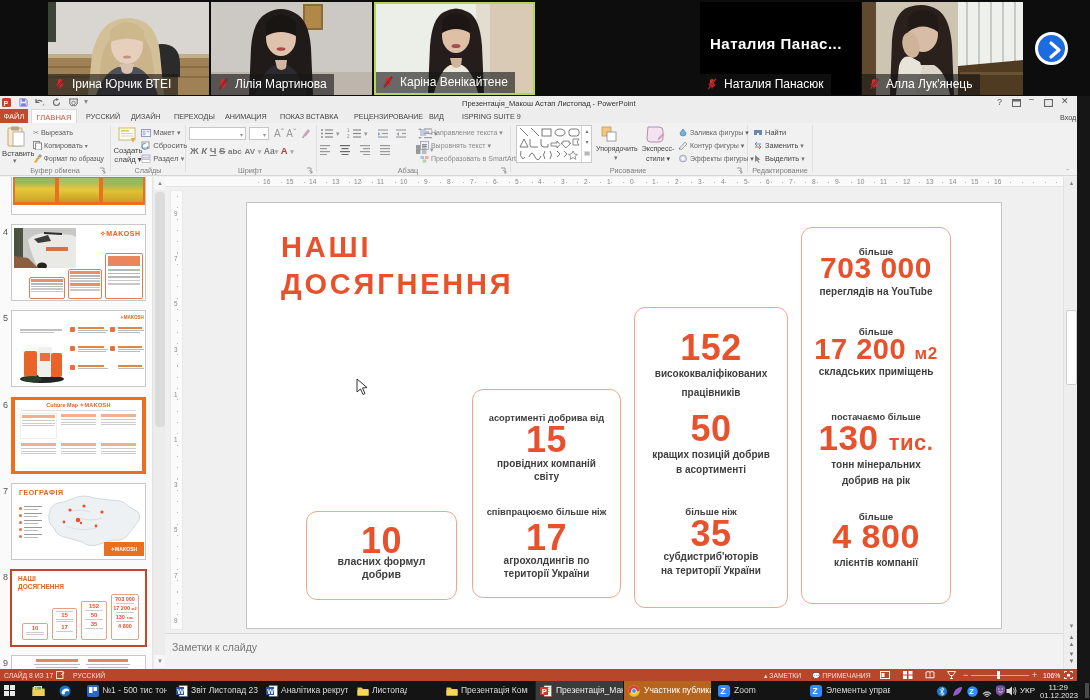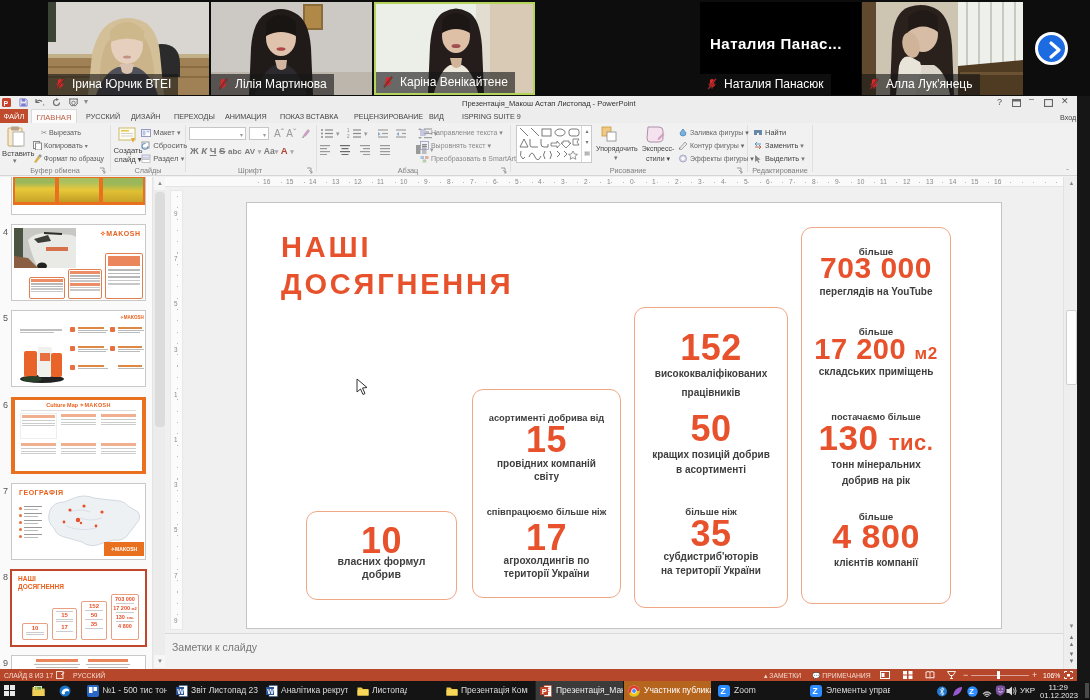--- a/index.html
+++ b/index.html
@@ -219,21 +219,21 @@
     <div class="gsep" style="left:747px;"></div>
     <div class="gsep" style="left:812px;"></div>
 
     <svg class="abs" style="left:7px;top:3px;" width="19" height="22" viewBox="0 0 19 22">
         <rect x="1" y="2" width="14" height="18" rx="1" fill="#f6e9cf" stroke="#c9a86a" stroke-width="1"></rect>
         <rect x="4" y="0.5" width="8" height="4" rx="1" fill="#b5a38a"></rect>
         <rect x="6" y="6" width="11" height="14" fill="#fff" stroke="#a0a0a0" stroke-width="0.8"></rect>
       </svg>
     <div class="ritem" style="left:2px;top:26px;width:30px;text-align:center;color:#444;">Вставить</div>
     <div class="ritem" style="left:13px;top:34px;color:#777;font-size:7px;">▾</div>
-    <div class="ritem" style="left:41px;top:5px;font-size:7.2px;"><span style="color:#888;">✂</span> Вырезать</div>
+    <div class="ritem" style="left:33px;top:5px;font-size:7.2px;"><span style="color:#888;">✂</span> Вырезать</div>
     <div class="ritem" style="left:33px;top:18px;font-size:7.2px;"><svg class="ricon" width="9" height="9" viewBox="0 0 9 9">
           <rect x="0.5" y="0.5" width="6" height="7" fill="#fff" stroke="#8a8a8a"></rect>
           <rect x="2.5" y="2" width="6" height="7" fill="#fff" stroke="#8a8a8a"></rect>
         </svg> Копировать <span style="color:#777;font-size:6px;">▾</span></div>
     <div class="ritem" style="left:33px;top:31px;font-size:6.7px;"><svg class="ricon" width="9" height="9" viewBox="0 0 9 9">
           <path d="M1 8 L5 2 L7 4 L3 9 Z" fill="#d8b44a"></path>
           <path d="M5 2 L7 0 L9 2 L7 4 Z" fill="#9a9a9a"></path>
         </svg> Формат по образцу</div>
     <div class="glabel" style="left:5px;width:100px;">Буфер обмена</div>
     <svg class="abs" style="left:99px;top:44px;" width="7" height="7" viewBox="0 0 7 7">

